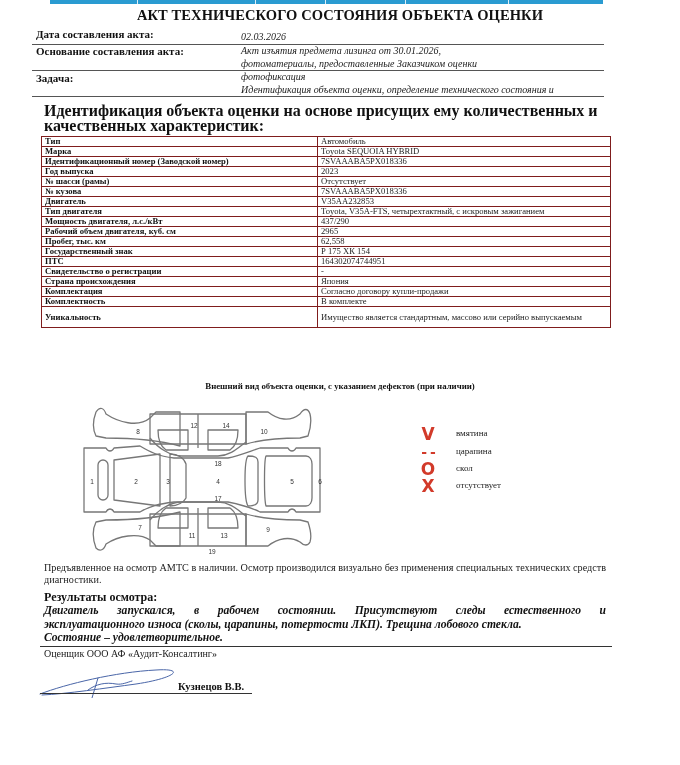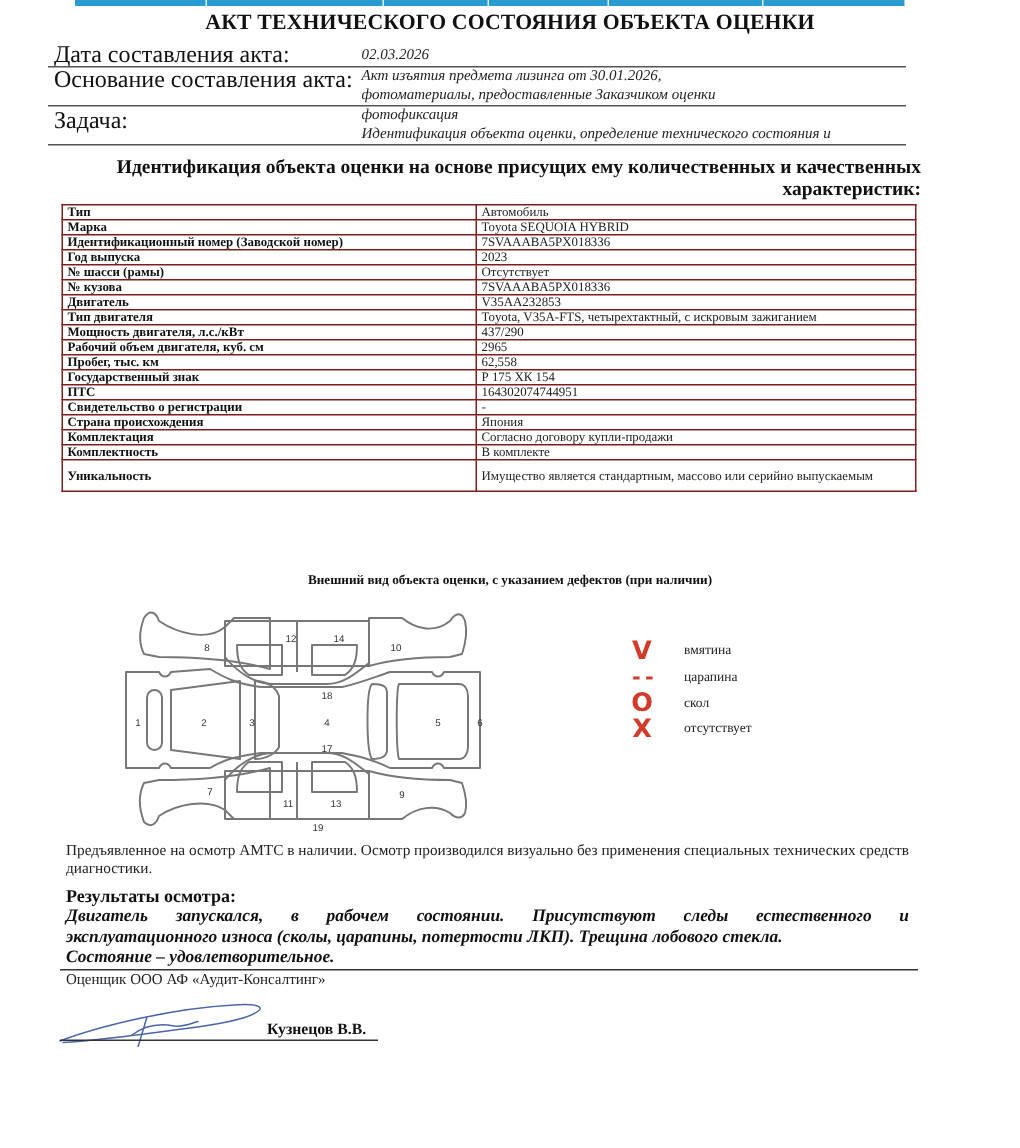--- a/index.html
+++ b/index.html
@@ -6,25 +6,25 @@
   body { width: 680px; height: 765px; position: relative; overflow: hidden;
          font-family: "Liberation Serif", "DejaVu Serif", serif; color: #111; }
   .abs { position: absolute; }
 
   
   #topbar { left: 50px; top: 0; width: 553px; height: 4px; background: #2a9bd1; }
   #topbar .div { position: absolute; top: 0; width: 1px; height: 4px; background: #dfeef7; }
 
   #doc-title { left: 0; width: 680px; top: 7px; text-align: center; font-weight: bold; font-size: 14.5px; letter-spacing: 0.1px; }
 
-  .hdr-label { left: 36px; font-weight: normal; font-size: 16px; }
+  .hdr-label { left: 36px; font-weight: bold; font-size: 11px; }
   .hdr-value { left: 241px; font-style: italic; font-size: 10px; line-height: 12.5px; color: #222; }
   .hline { left: 32px; width: 572px; height: 1px; background: #555; }
 
-  #section-title { left: 44px; top: 103px; width: 570px; font-weight: bold; font-size: 13px; line-height: 15px; text-align: right; }
+  #section-title { left: 44px; top: 103px; width: 570px; font-weight: bold; font-size: 16px; line-height: 15px; }
 
   #char-table { position: absolute; left: 41px; top: 136px; width: 570px; border-collapse: collapse; table-layout: fixed; }
   #char-table td { border: 1px solid #7f1d1d; font-size: 8.6px; padding: 0 3px; height: 9px; line-height: 9px; vertical-align: middle; white-space: nowrap; overflow: hidden; }
   #char-table td.k { font-weight: bold; width: 269px; }
   #char-table td.v { color: #222; font-family: Liberation Serif, serif; }
   #char-table tr.tall td { height: 20px; white-space: normal; line-height: 10px; }
 
   #diagram-caption { left: 0; width: 680px; top: 381px; text-align: center; font-weight: bold; font-size: 8.8px; }
 
   #car-svg { left: 78px; top: 400px; }

